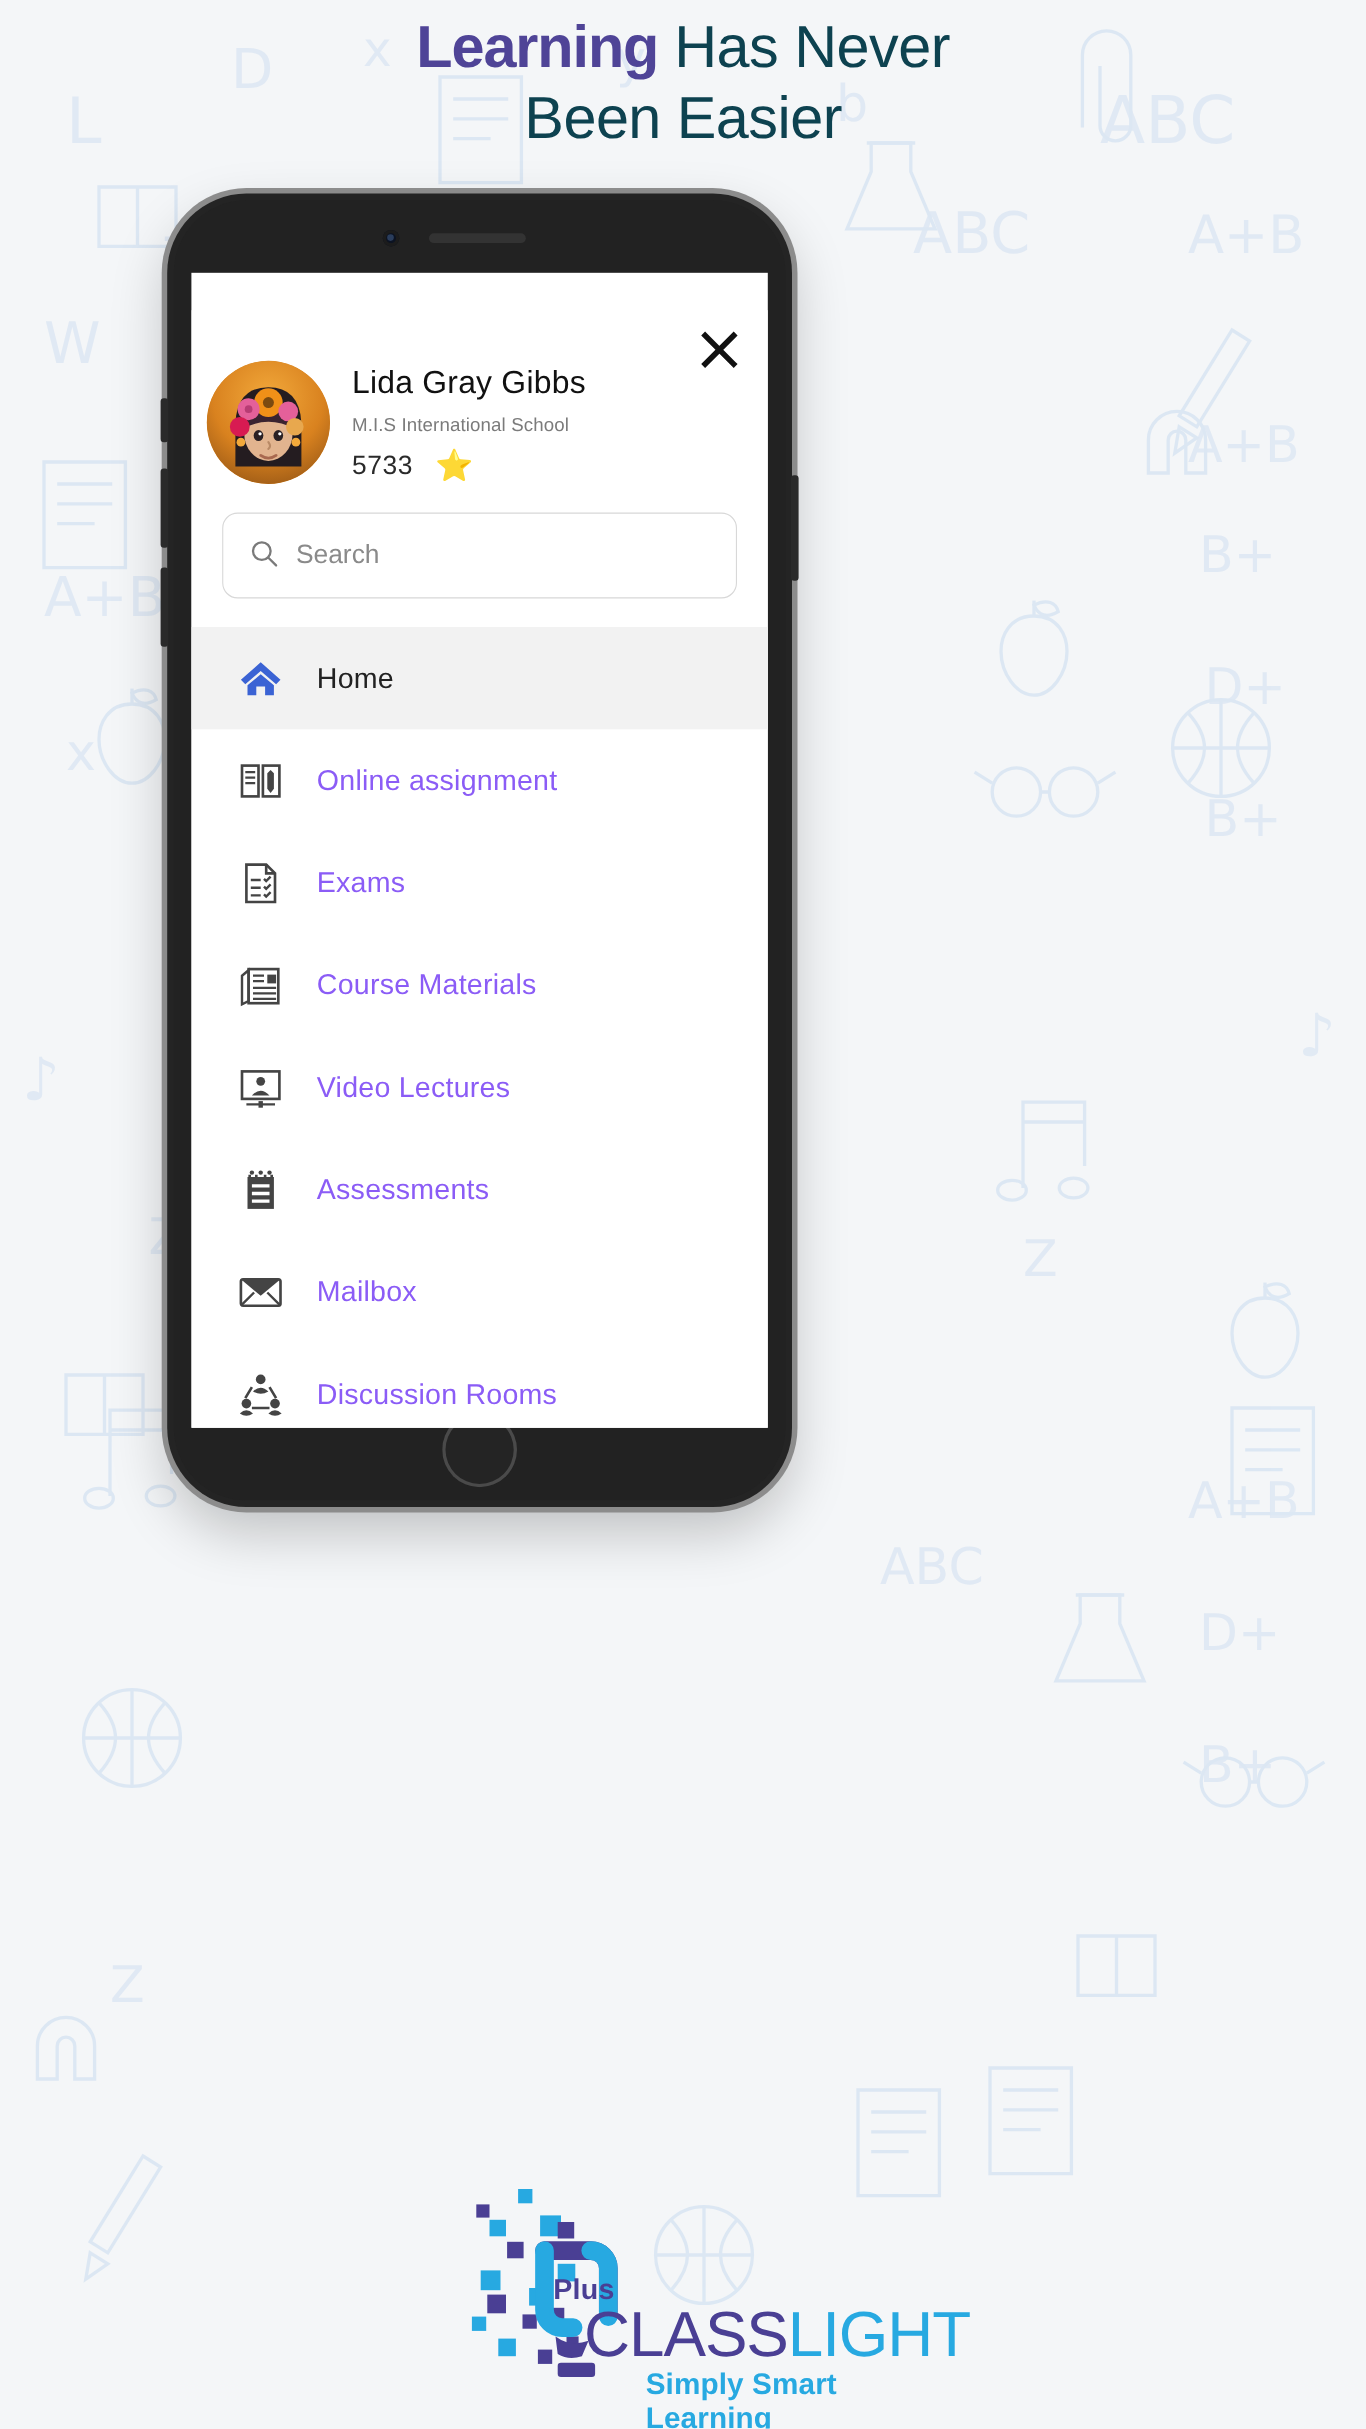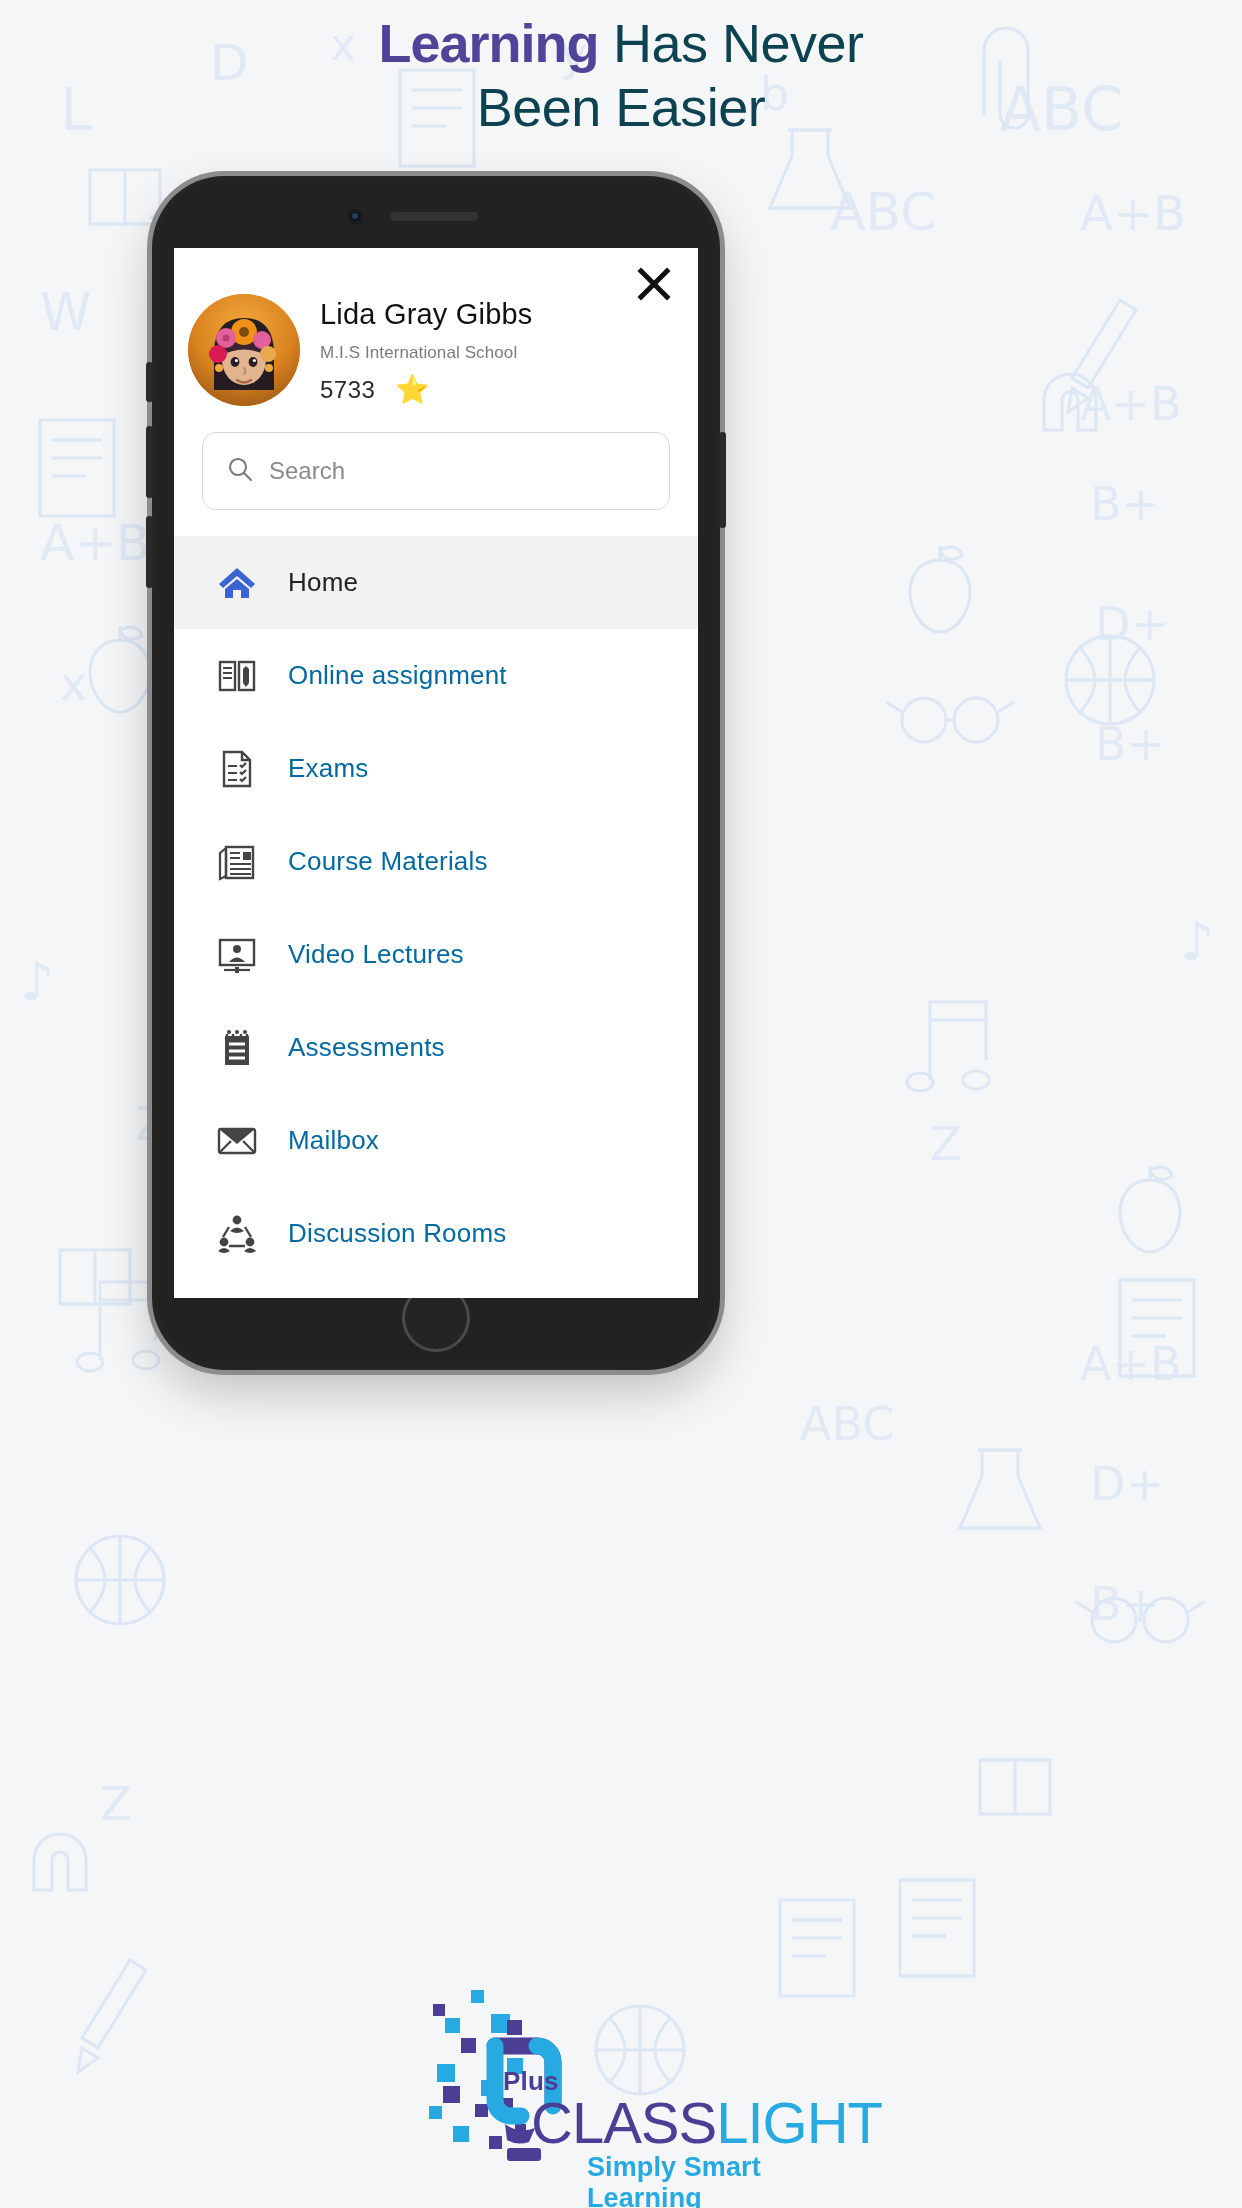--- a/index.html
+++ b/index.html
@@ -93,21 +93,21 @@
   
   .screen {
     position:absolute;
     left:22px; top:72px;
     width:524px; height:1050px;
     background:#ffffff;
     overflow:hidden;
   }
 
   
-  .app-header { position:relative; background:#fff; padding:0 0 26px 0; }
+  .app-header { position:relative; background:#fff; padding:0 0 26px 0;margin-top:34px; }
 
   .close-btn {
     position:absolute; right:22px; top:14px;
     width:44px; height:44px;
     display:flex; align-items:center; justify-content:center;
     cursor:pointer;
   }
   .close-btn svg { display:block; }
 
   .profile {
@@ -176,21 +176,21 @@
     width:100%;
     text-align:left;
   }
   .menu-item.active { background:#f2f2f2; }
   .mi-icon {
     width:46px; height:46px; flex:0 0 46px;
     display:flex; align-items:center; justify-content:center;
   }
   .mi-icon svg { display:block; }
   .mi-label {
-    font-size:26px; color:#0369a1;
+    font-size:26px; color:#8b5cf6;
     letter-spacing:.2px;
     font-weight:400;
   }
   .menu-item.active .mi-label { color:#222; }
 
   
   .brand {
     position:absolute;
     left:0; right:0; bottom:42px;
     display:flex; flex-direction:column; align-items:center;

